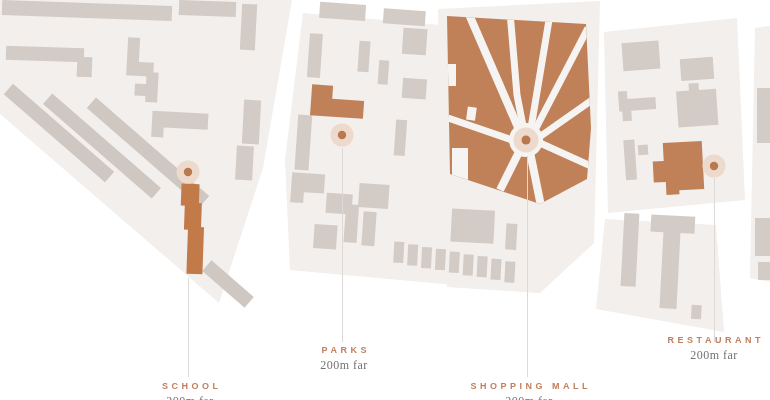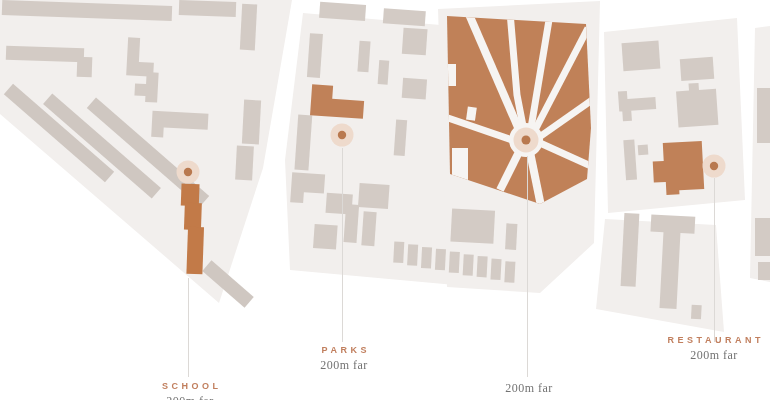--- a/index.html
+++ b/index.html
@@ -177,20 +177,21 @@
     <div class="loc-name">SCHOOL</div>
     <div class="loc-dist">200m far</div>
   </div>
 
   <div class="loc" style="left:344px;top:345px">
     <div class="loc-name">PARKS</div>
     <div class="loc-dist">200m far</div>
   </div>
 
   <div class="loc" style="left:529px;top:381px">
+    <div class="loc-name">SHOPPING MALL</div>
     <div class="loc-dist">200m far</div>
   </div>
 
   <div class="loc" style="left:714px;top:335px">
     <div class="loc-name">RESTAURANT</div>
     <div class="loc-dist">200m far</div>
   </div>
 
 </div>
 

